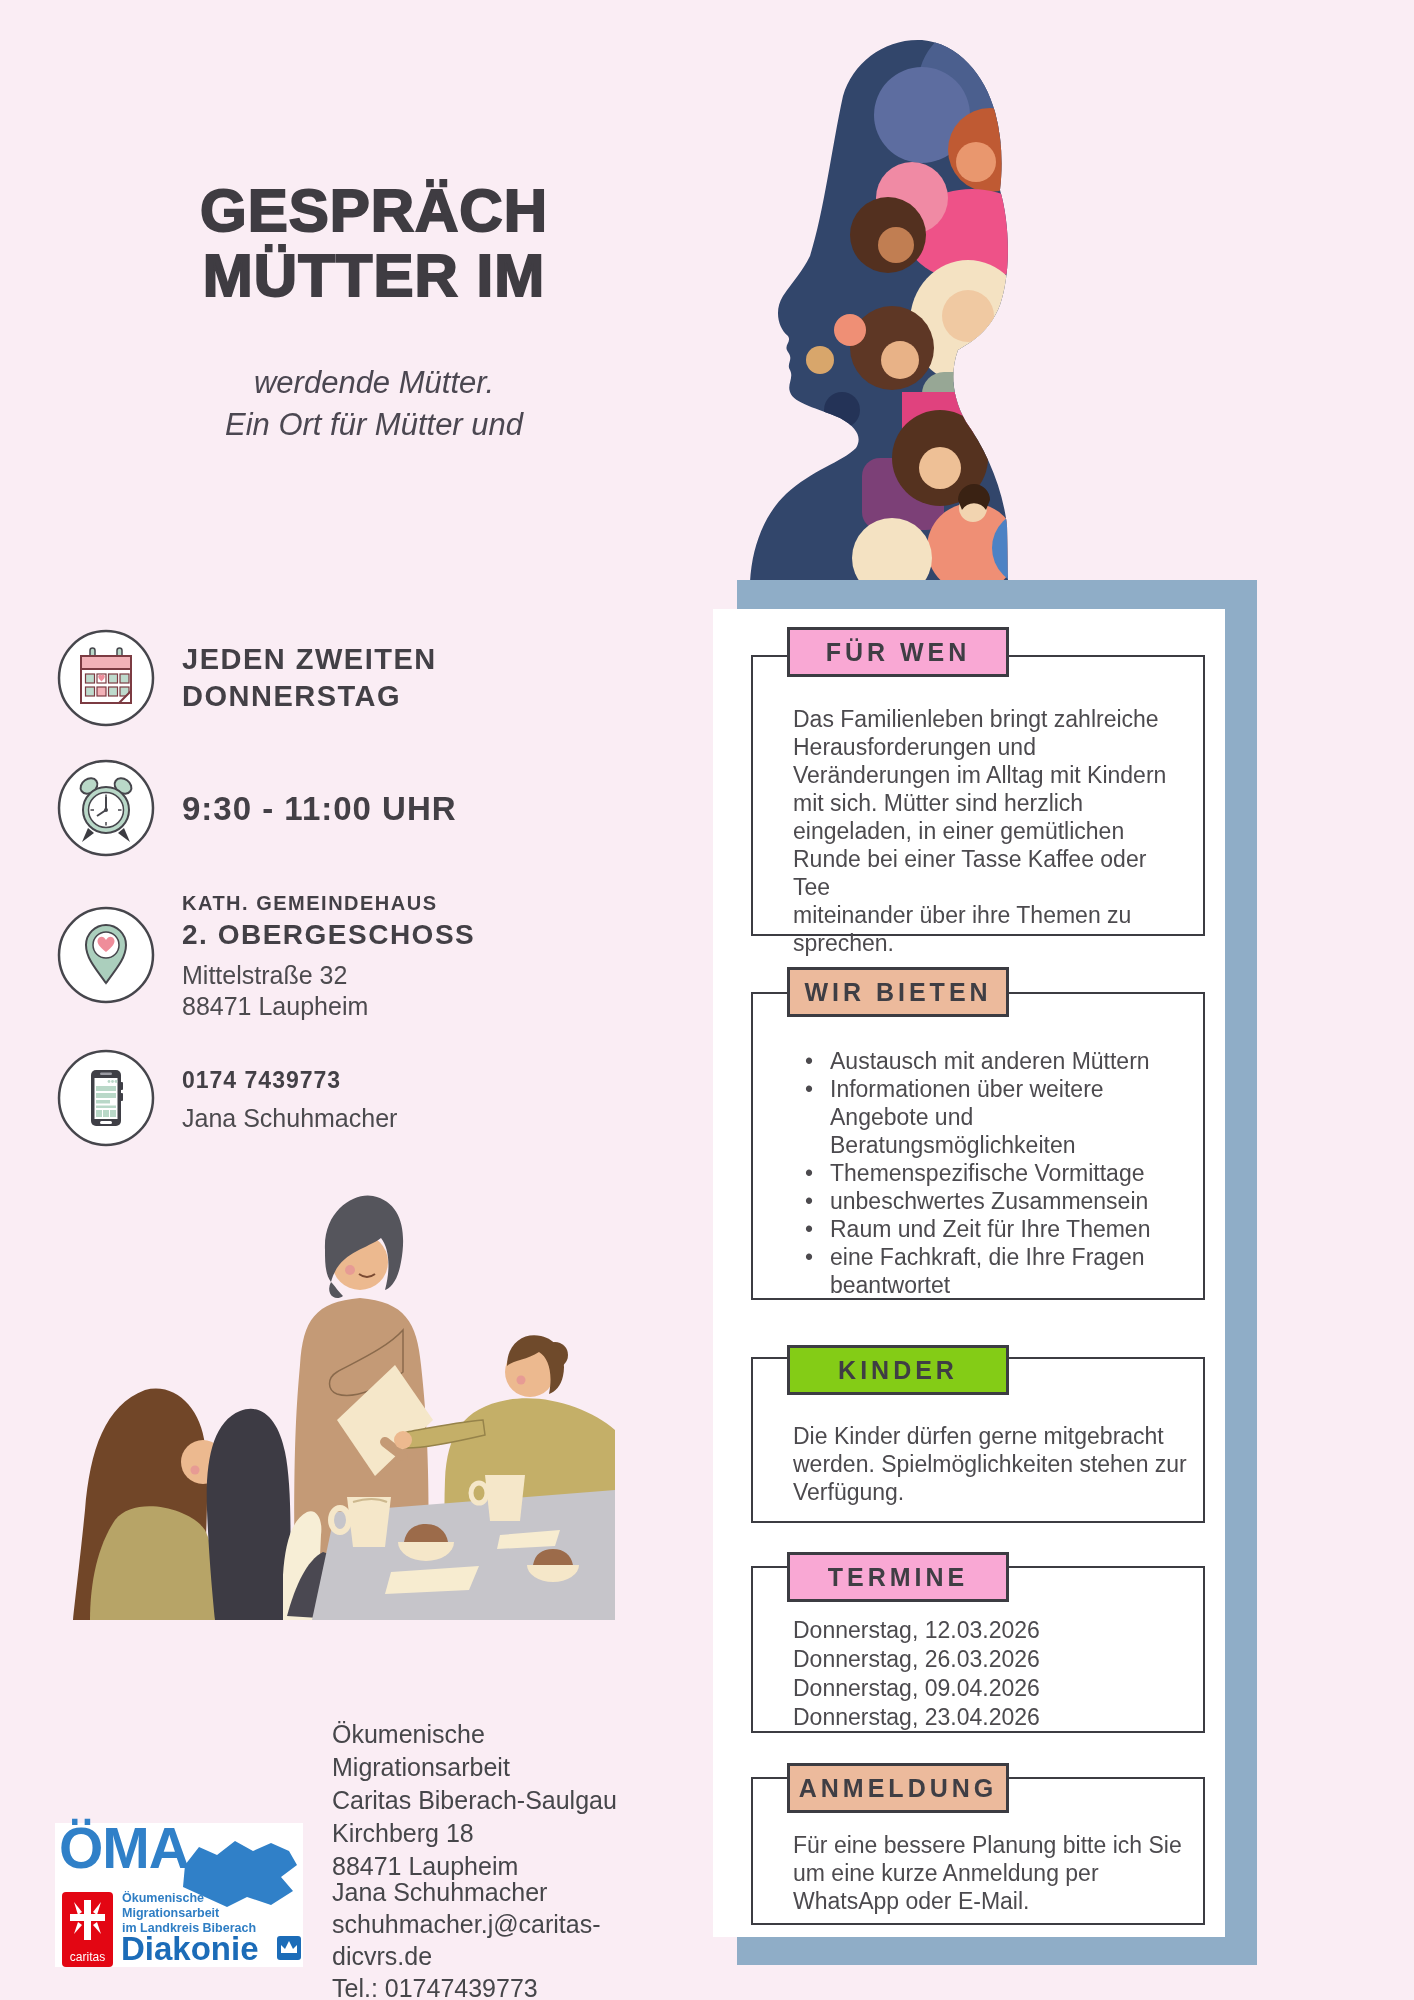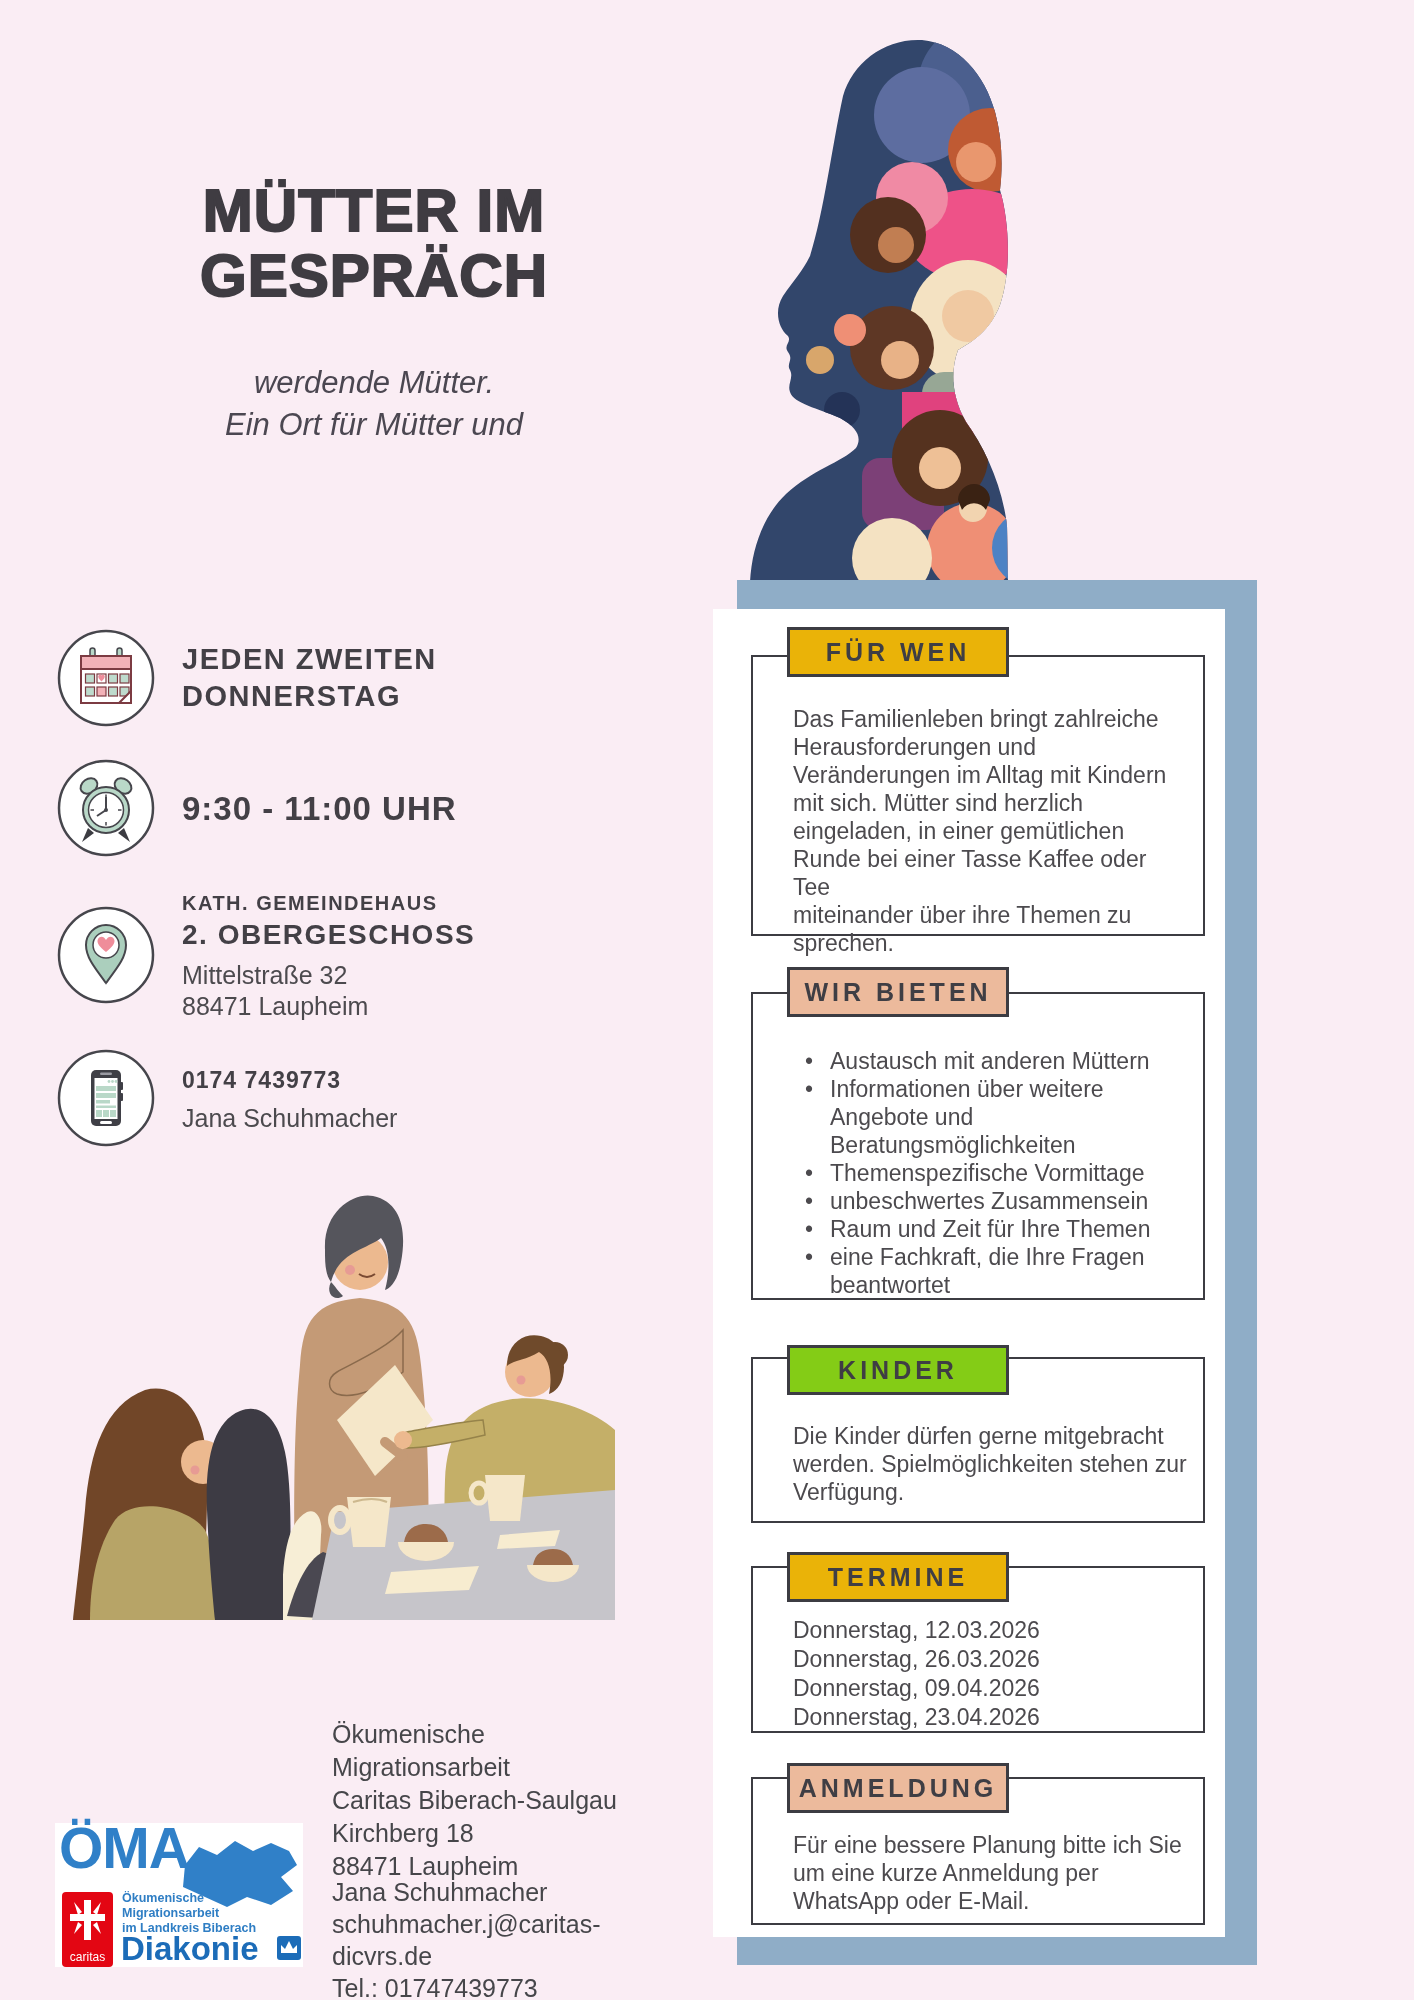--- a/index.html
+++ b/index.html
@@ -22,21 +22,21 @@
 
   
   .blue-panel{left:737px;top:580px;width:520px;height:1385px;background:#8fadc7;}
   .card{left:713px;top:609px;width:512px;height:1328px;background:#ffffff;}
   .sec-header{position:absolute;left:74px;width:222px;height:50px;border:3px solid #3c3c42;
               box-sizing:border-box;display:flex;align-items:center;justify-content:center;
               font-weight:bold;font-size:25px;letter-spacing:4px;color:#3f3e44;z-index:2;}
   .sec-box{position:absolute;left:38px;width:454px;border:2px solid #3c3c42;box-sizing:border-box;
            background:#fff;color:#4c4a4e;font-size:23px;line-height:28px;z-index:1;
            padding-left:40px;padding-right:16px;}
-  .hdr-blue{background:#eab308;}
+  .hdr-blue{background:#f9a8d4;}
   .hdr-salmon{background:#ecba9c;}
   .hdr-yellow{background:#84cc16;}
   .bullets{list-style:none;margin:0;padding:0;}
   .bullets li{position:relative;padding-left:37px;}
   .bullets li::before{content:"\2022";position:absolute;left:12px;top:0;}
 
   
   .footer-block{left:332px;width:330px;color:#46464a;font-size:25px;line-height:33px;}
   .logo-box{left:55px;top:1823px;width:248px;height:144px;background:#ffffff;}
   .oma-word{position:absolute;left:4px;top:-8px;font-size:57px;font-weight:800;color:#3080c8;letter-spacing:-1px;}
@@ -167,22 +167,22 @@
       <span>ANMELDUNG</span>
     </div>
     <div class="sec-box" style="top:1168px;height:148px;padding-top:52px;">
       <div>Für eine bessere Planung bitte ich Sie</div>
       <div>um eine kurze Anmeldung per</div>
       <div>WhatsApp oder E-Mail.</div>
     </div>
   </div>
 
   <div class="abs title">
+    <div>GESPRÄCH</div>
     <div>MÜTTER IM</div>
-    <div>GESPRÄCH</div>
   </div>
   <div class="abs subtitle">
     <div>werdende Mütter.</div>
     <div>Ein Ort für Mütter und</div>
   </div>
 
   <div class="abs info-row" style="top:628px;">
     <svg class="icon-circle" viewBox="0 0 100 100">
       <circle cx="50" cy="50" r="47" fill="#fff" stroke="#46464c" stroke-width="2.5"></circle>
       <rect x="34" y="20" width="5" height="16" rx="2.5" fill="#b9d8c8" stroke="#46464c" stroke-width="1.5"></rect>

